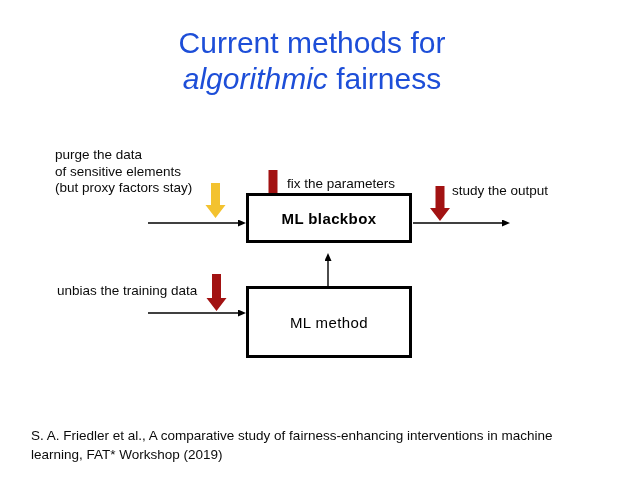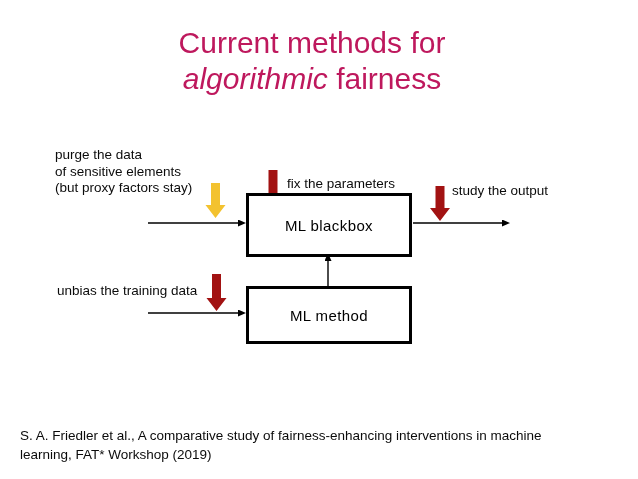--- a/index.html
+++ b/index.html
@@ -17,21 +17,21 @@
     color: #000;
   }
   .title {
     position: absolute;
     top: 25px;
     left: 0;
     width: 624px;
     text-align: center;
     font-size: 30px;
     line-height: 36px;
-    color: #be185d;
+    color: #1d4ed8;
   }
   .title .italic { font-style: italic; }
   .diagram-svg {
     position: absolute;
     left: 0;
     top: 0;
     width: 638px;
     height: 479px;
   }
   .flow-box {
@@ -39,36 +39,36 @@
     box-sizing: border-box;
     width: 166px;
     border: 3px solid #000;
     background: #fff;
     display: flex;
     align-items: center;
     justify-content: center;
     font-size: 15px;
     letter-spacing: 0.4px;
   }
-  .box-blackbox { left: 246px; top: 193px; height: 64px; }
-  .box-method   { left: 246px; top: 286px; height: 58px; }
+  .box-blackbox { left: 246px; top: 193px; height: 50px; font-weight: bold; }
+  .box-method   { left: 246px; top: 286px; height: 72px; }
   .diagram-label {
     position: absolute;
     font-size: 13.5px;
     line-height: 16.5px;
     white-space: pre-line;
     color: #0b0b0b;
   }
   .label-purge    { left: 55px;  top: 147px; }
   .label-fix      { left: 287px; top: 176px; }
   .label-output   { left: 452px; top: 183px; }
   .label-training { left: 57px;  top: 283px; }
   .citation {
     position: absolute;
-    left: 20px;
+    left: 31px;
     top: 426px;
     width: 585px;
     font-size: 13.5px;
     line-height: 19px;
     white-space: pre-line;
     color: #0b0b0b;
   }
 </style>
 </head>
 <body>

